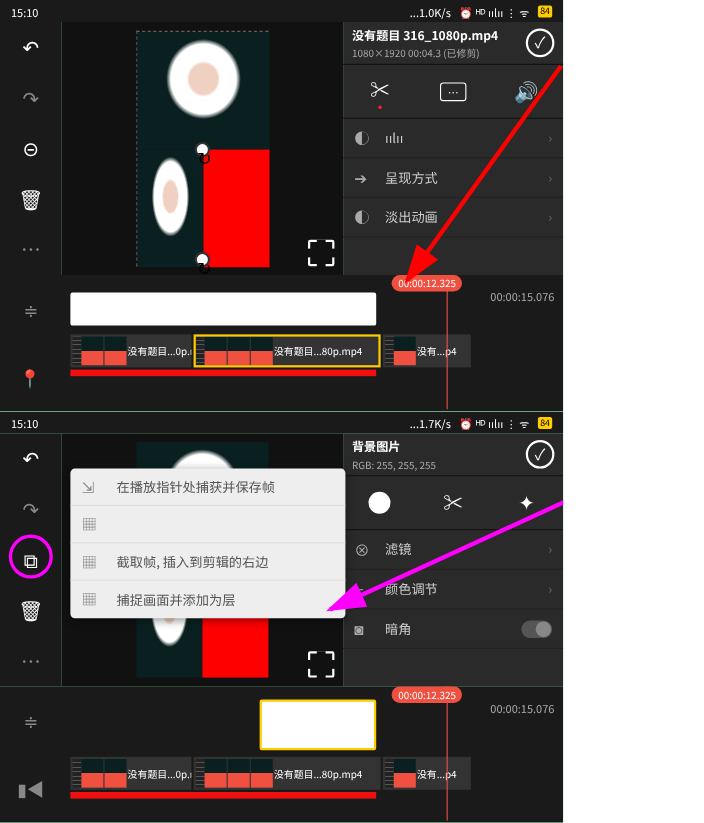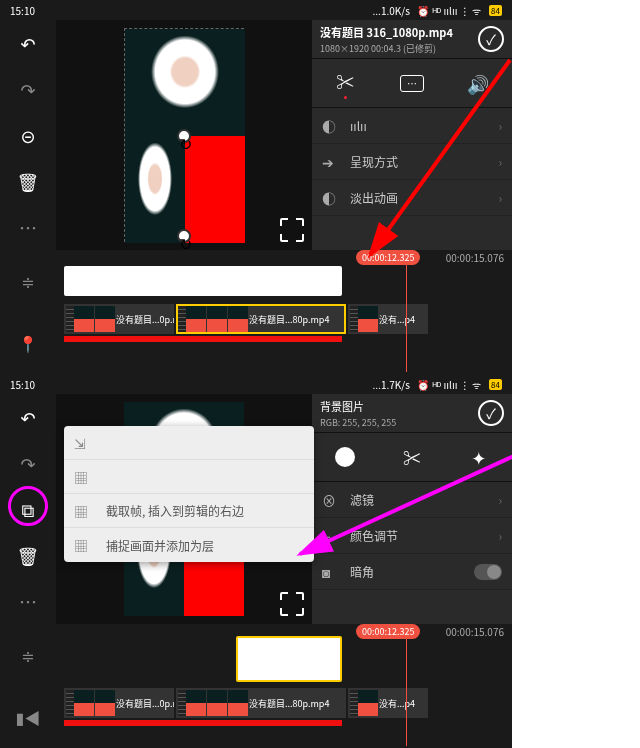--- a/index.html
+++ b/index.html
@@ -32,21 +32,21 @@
 .rtbtn{flex:1;display:flex;align-items:center;justify-content:center;color:#fff;font-size:18px;flex-direction:column;gap:2px}
 .rtbtn .dot{width:3px;height:3px;background:#f23;border-radius:50%}
 .ropt{height:36px;display:flex;align-items:center;padding:0 10px;color:#ccc;font-size:12px;gap:10px;border-bottom:1px solid #222}
 .ropt .ic{width:18px;color:#aaa;font-size:14px}
 .ropt .chev{margin-left:auto;color:#666}
 .tline{height:124px;background:#1a1a1a;display:flex}
 .tsb{width:56px;display:flex;flex-direction:column}
 .tbtn{flex:1;display:flex;align-items:center;justify-content:center;color:#888;font-size:16px}
 .ttrack{flex:1;position:relative;padding:4px 8px}
 .tcode{position:absolute;top:0;left:300px;background:#f05040;color:#fff;font-size:9px;padding:1px 6px;border-radius:8px;z-index:5}
-.tdur{position:absolute;top:0;right:8px;color:#aaa;font-size:10px}
+.tdur{position:absolute;top:12px;right:8px;color:#aaa;font-size:10px}
 .whitetrack{position:absolute;top:16px;left:8px;right:170px;height:30px;background:#fff;border-radius:2px}
 .whitetrack.yel{left:180px;right:170px;height:46px;top:12px;border:2px solid #fc0}
 .cliprow{position:absolute;top:54px;left:8px;right:8px;height:30px;display:flex;gap:2px}
 .clip{height:30px;background:#333;display:flex;align-items:center;color:#fff;font-size:9px;padding:0 2px;overflow:hidden;white-space:nowrap;position:relative}
 .clip.sel{outline:2px solid #fc0;outline-offset:-2px}
 .clipthumb{width:20px;height:26px;background:linear-gradient(#0a2020 50%,#f05040 50%);margin-right:1px;flex-shrink:0}
 .filmstrip{width:8px;height:26px;background:repeating-linear-gradient(#222 0 3px,#555 3px 4px);flex-shrink:0}
 .redbar{position:absolute;left:8px;right:170px;top:86px;height:6px;background:#f01010}
 .playhead{position:absolute;top:2px;bottom:2px;width:1px;background:#f05040;left:350px;z-index:4}
 .playhead::before{content:"";position:absolute;top:-2px;left:-4px;width:9px;height:9px;background:#f05040;border-radius:50%}
@@ -194,21 +194,21 @@
       <div class="pbox" style="border:none">
         <div class="dancer d1"></div>
         <div class="dancer d2"></div>
         <div class="redsq"></div>
       </div>
       <div class="fs"></div>
     </div>
     <div class="rpanel">
       <div class="rhdr">
         <div class="rhdr-t">
-          <span style="font-weight:400">背景图片</span>
+          <span style="font-weight:700">背景图片</span>
           <span style="color:#aaa;font-size:9px">RGB: 255, 255, 255</span>
         </div>
         <div class="ok">✓</div>
       </div>
       <div class="rtools">
         <div class="rtbtn">
             <div class="whitecircle"></div>
           </div>
         <div class="rtbtn">
             <span>✂</span>
@@ -263,20 +263,21 @@
             <span>没有...p4</span>
           </div>
       </div>
       <div class="redbar" style="top:96px"></div>
       <div class="playhead"></div>
     </div>
   </div>
   <div class="popup">
     <div class="pitem">
         <span class="pic">⇲</span>
+        <span>在播放指针处捕获并保存帧</span>
       </div>
     <div class="pitem">
         <span class="pic">▦</span>
       </div>
     <div class="pitem">
         <span class="pic">▦</span>
         <span>截取帧, 插入到剪辑的右边</span>
       </div>
     <div class="pitem">
         <span class="pic">▦</span>

